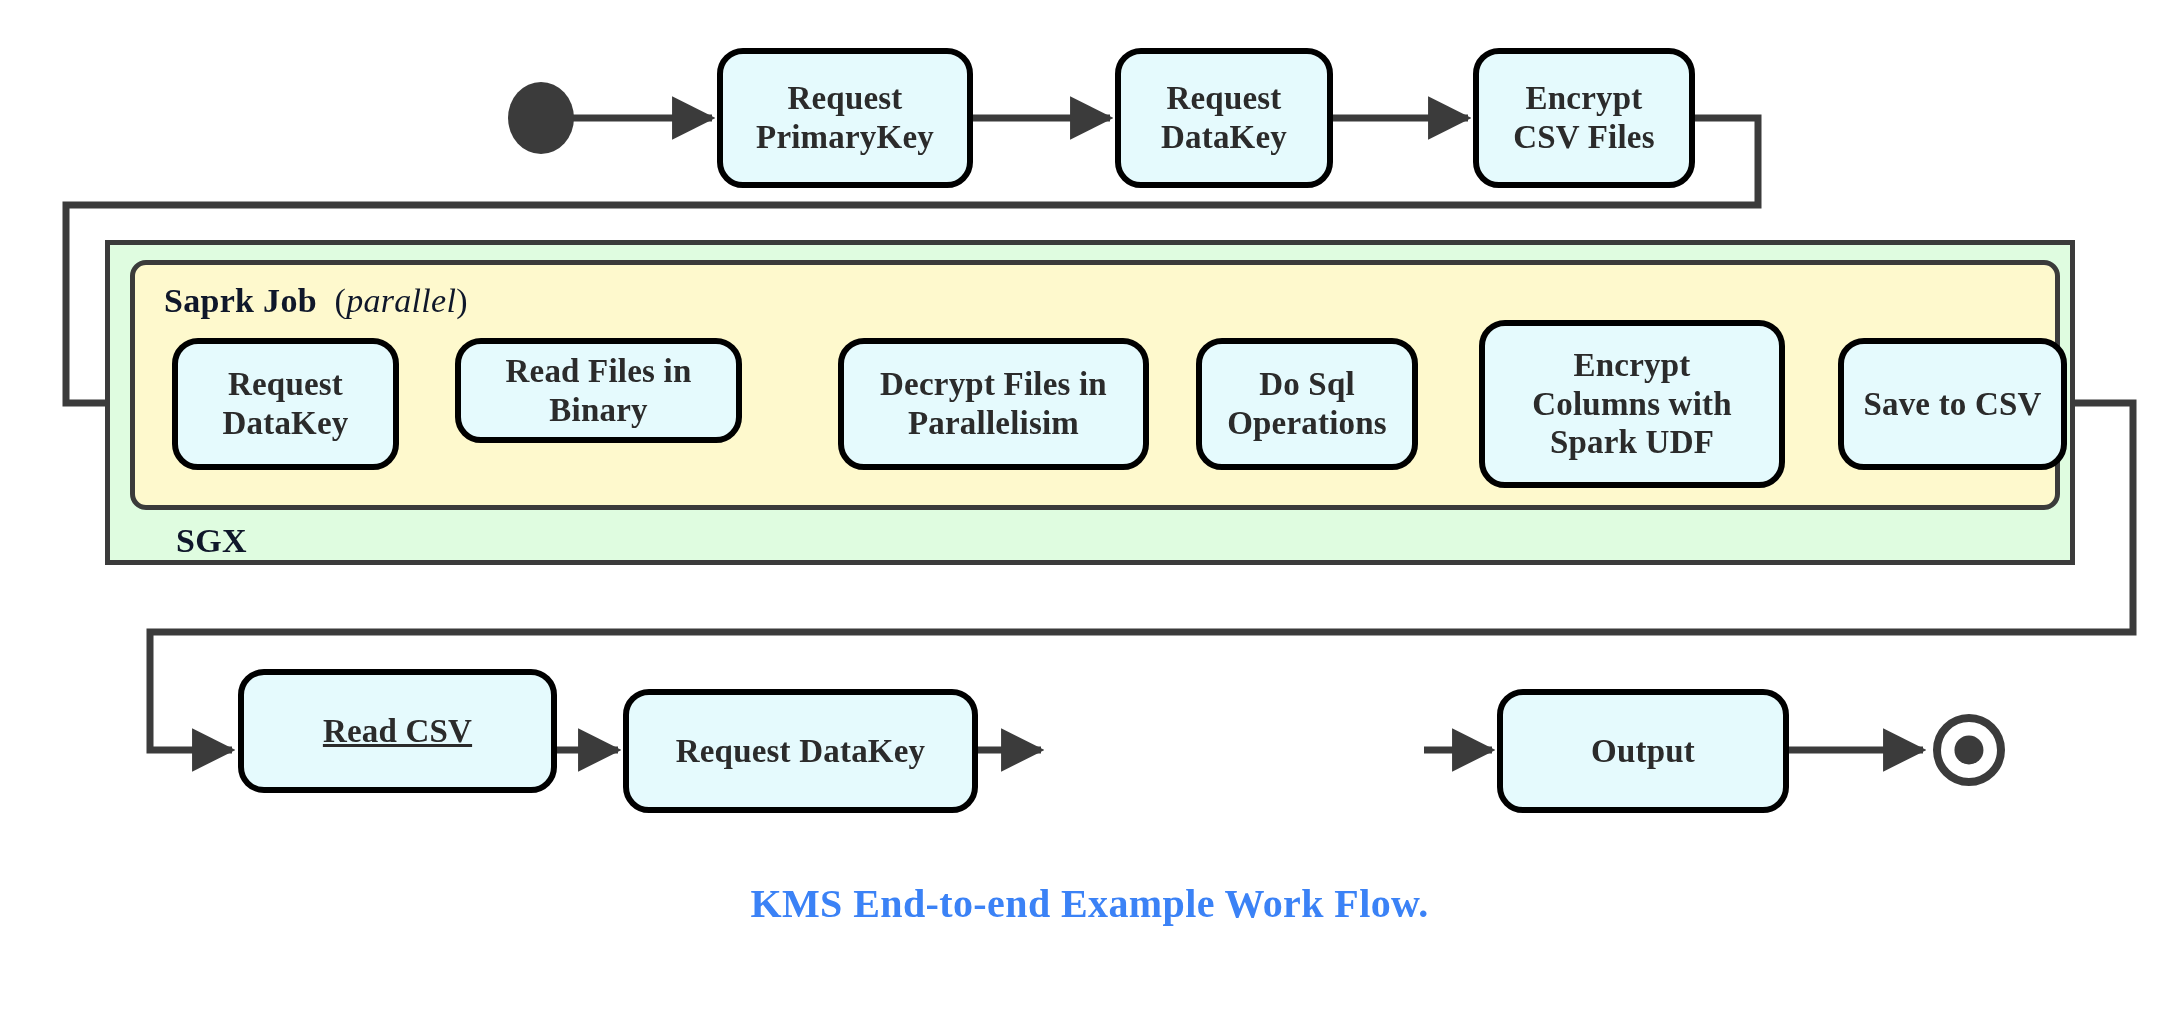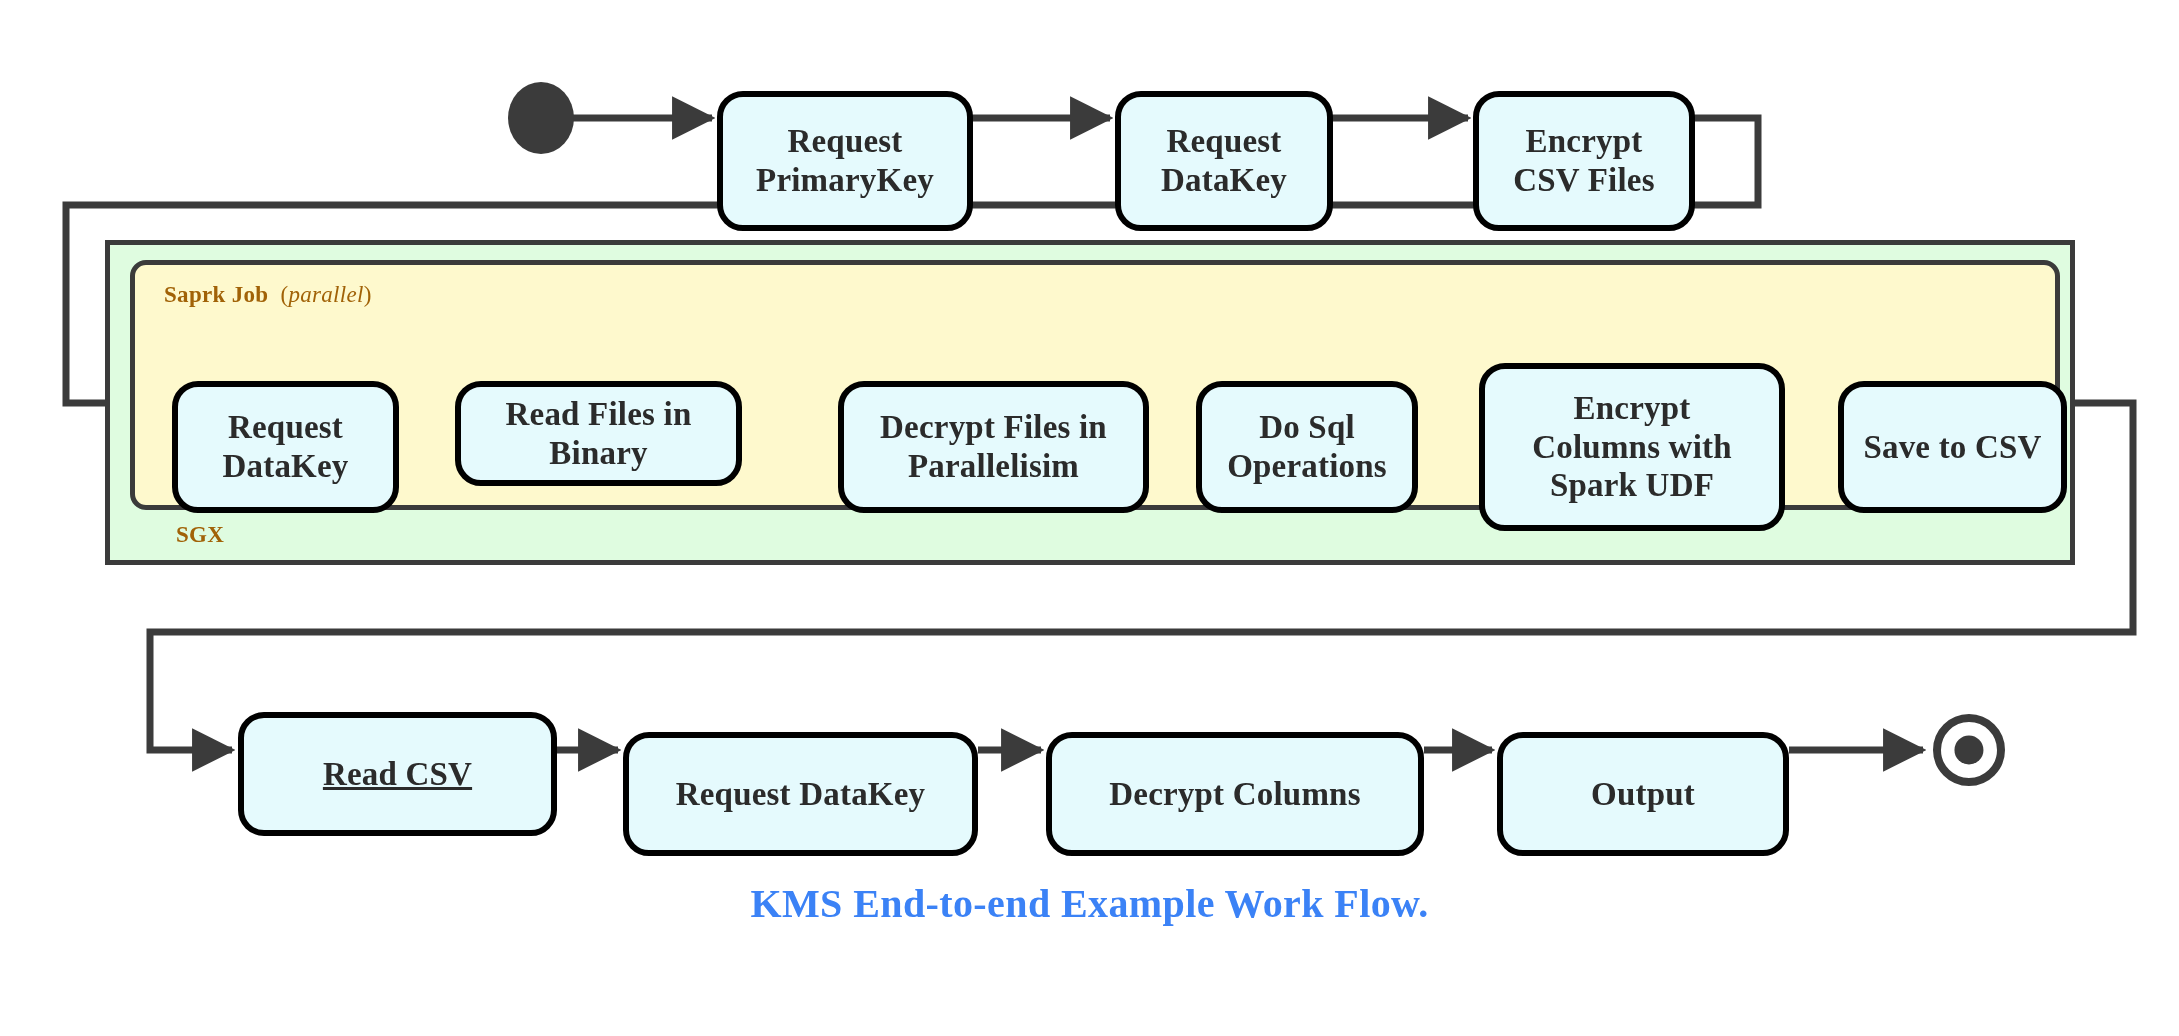--- a/index.html
+++ b/index.html
@@ -36,22 +36,22 @@
   .sgx-box {
     background: #dffce0;
   }
   .spark-box {
     background: #fef9cd;
     border-radius: 16px;
   }
   .container-label {
     position: absolute;
     font-weight: bold;
-    font-size: 23px;
-    color: #a16207;
+    font-size: 34px;
+    color: #0f172a;
     white-space: nowrap;
     letter-spacing: 0.3px;
   }
   .container-label .paren {
     font-weight: normal;
   }
   .container-label .ital {
     font-style: italic;
     font-weight: normal;
   }
@@ -65,21 +65,20 @@
     display: flex;
     align-items: center;
     justify-content: center;
     text-align: center;
     font-weight: bold;
     font-size: 33px;
     line-height: 1.18;
     color: #2b2b2b;
     padding: 8px 10px;
     letter-spacing: 0.2px;
-    margin-top: 43px;
   }
   .node span { display: block; }
   
   .start-node {
     position: absolute;
     background: #3b3b3b;
     border-radius: 50%;
   }
   .end-node {
     position: absolute;
@@ -227,25 +226,20 @@
       <span>Read CSV</span>
     </div>
   </div>
 
   <div class="node" style="left:623px; top:689px; width:355px; height:124px;text-align:right;">
     <div>
       <span>Request DataKey</span>
     </div>
   </div>
 
-  <div class="node" style="left:1046px; top:689px; width:378px; height:124px;">
-    <div>
-      <span>Decrypt Columns</span>
-    </div>
-  </div>
 
   <div class="node" style="left:1497px; top:689px; width:292px; height:124px;">
     <div>
       <span>Output</span>
     </div>
   </div>
 
   <div class="end-node" style="left:1933px; top:714px; width:72px; height:72px;"></div>
 
   <div class="caption" style="left:0; top:880px;">KMS End-to-end Example Work Flow.</div>

